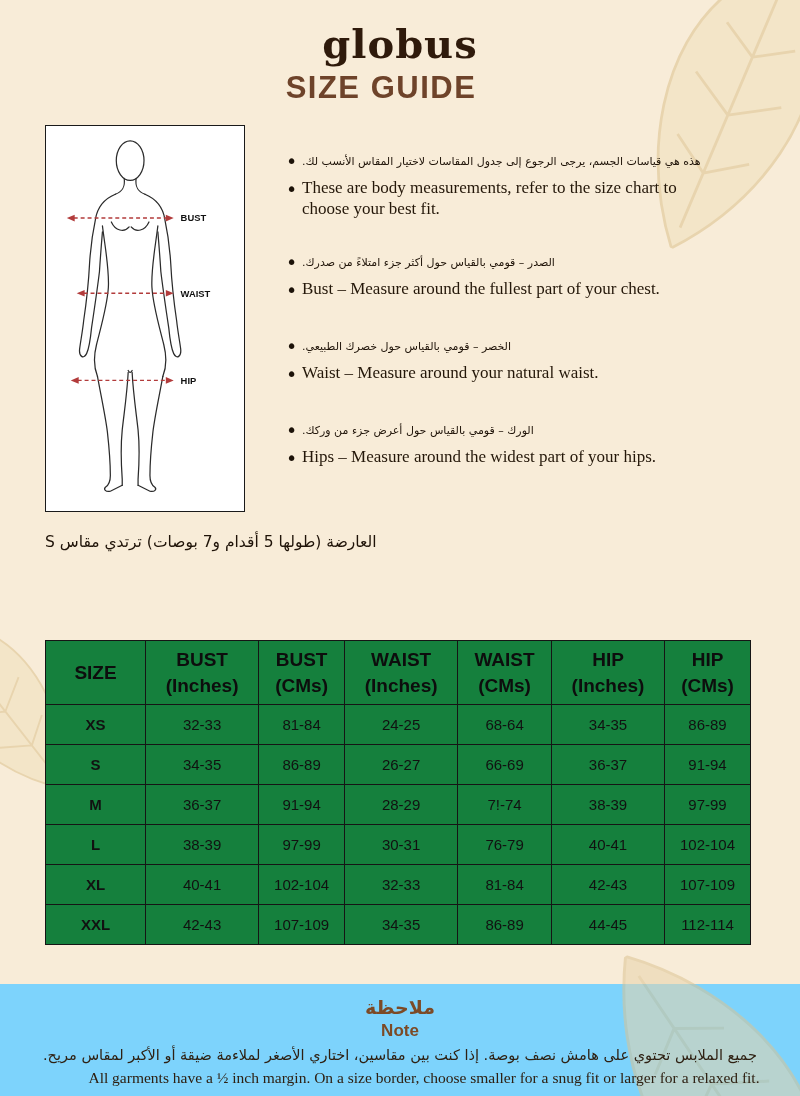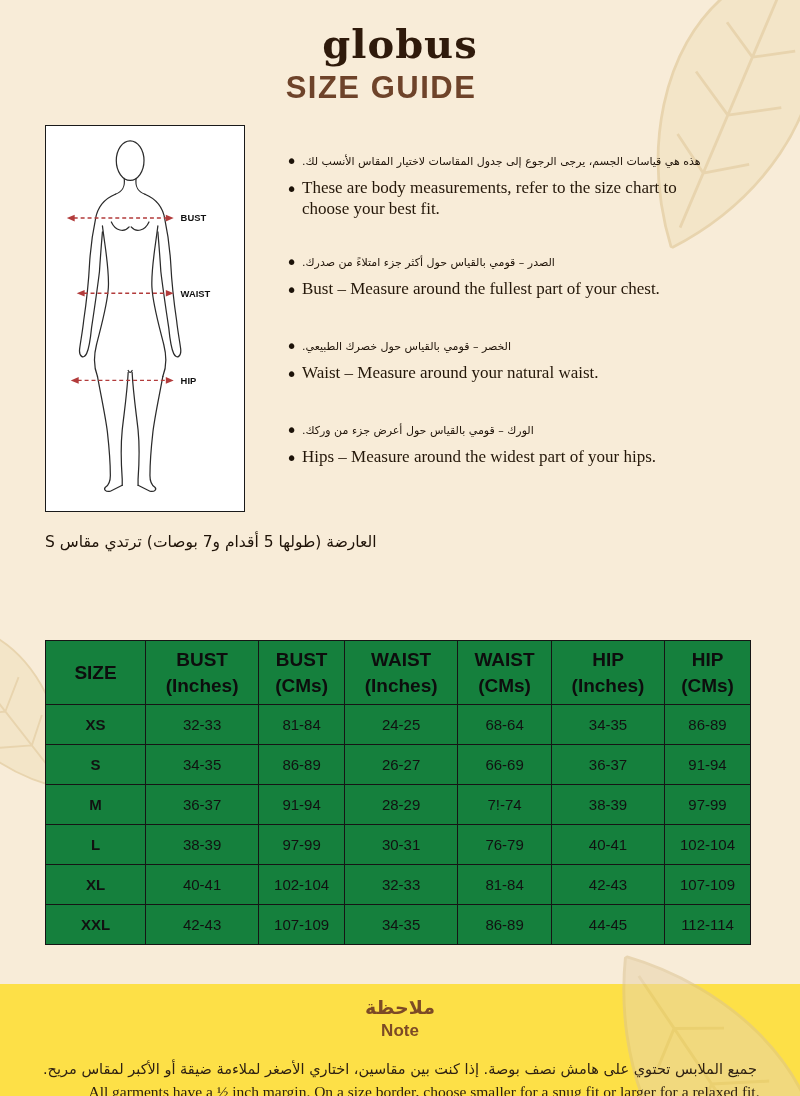--- a/index.html
+++ b/index.html
@@ -72,26 +72,26 @@
     border:1.6px solid #151515; text-align:center; vertical-align:middle;
   }
   table.size-table col.c-size { width:100px; }
   thead tr.hdr-en th { height:64px; font-size:19px; font-weight:bold; white-space:pre-line; line-height:1.35; color:#0d0d0d; }
   thead tr.hdr-ar th { height:58px; font-size:15px; font-weight:bold; white-space:pre-line; line-height:1.45; color:#0d0d0d; }
   tbody td { height:40px; font-size:15px; color:#111; }
   tbody td.size-col { font-weight:bold; }
 
   .note-band {
     position:absolute; left:0; top:984px; width:800px; height:112px;
-    background:#fde047; z-index:1;
+    background:#7dd3fc; z-index:1;
   }
   .note-content { position:relative; z-index:3; text-align:center; padding-top:11px; }
   .note-title-ar { font-size:19px; font-weight:bold; color:#7c4a26; line-height:24px; }
   .note-title-en { font-family:"Liberation Sans", sans-serif; font-size:17px; font-weight:bold; color:#7c4a26; line-height:23px; }
-  .note-body-ar { direction:rtl; font-size:14.5px; color:#2e2012; line-height:23px; margin-top:16px; }
+  .note-body-ar { direction:rtl; font-size:14.5px; color:#2e2012; line-height:23px; margin-top:2px; }
   .note-body-en { font-family:"Liberation Serif", serif; font-size:15.5px; color:#2e2012; line-height:21px;padding-left:48px; }
 </style>
 </head>
 <body>
 
 <svg width="0" height="0" style="position:absolute" aria-hidden="true">
   <defs>
     <g id="leaf-def">
       <path d="M50,0 C85,42 97,98 76,138 C66,154 56,160 50,162 C44,160 34,154 24,138 C3,98 15,42 50,0 Z"></path>
       <path d="M50,12 L50,152 M50,44 L71,58 M50,44 L29,58 M50,78 L75,93 M50,78 L25,93 M50,112 L70,124 M50,112 L30,124" fill="none"></path>

